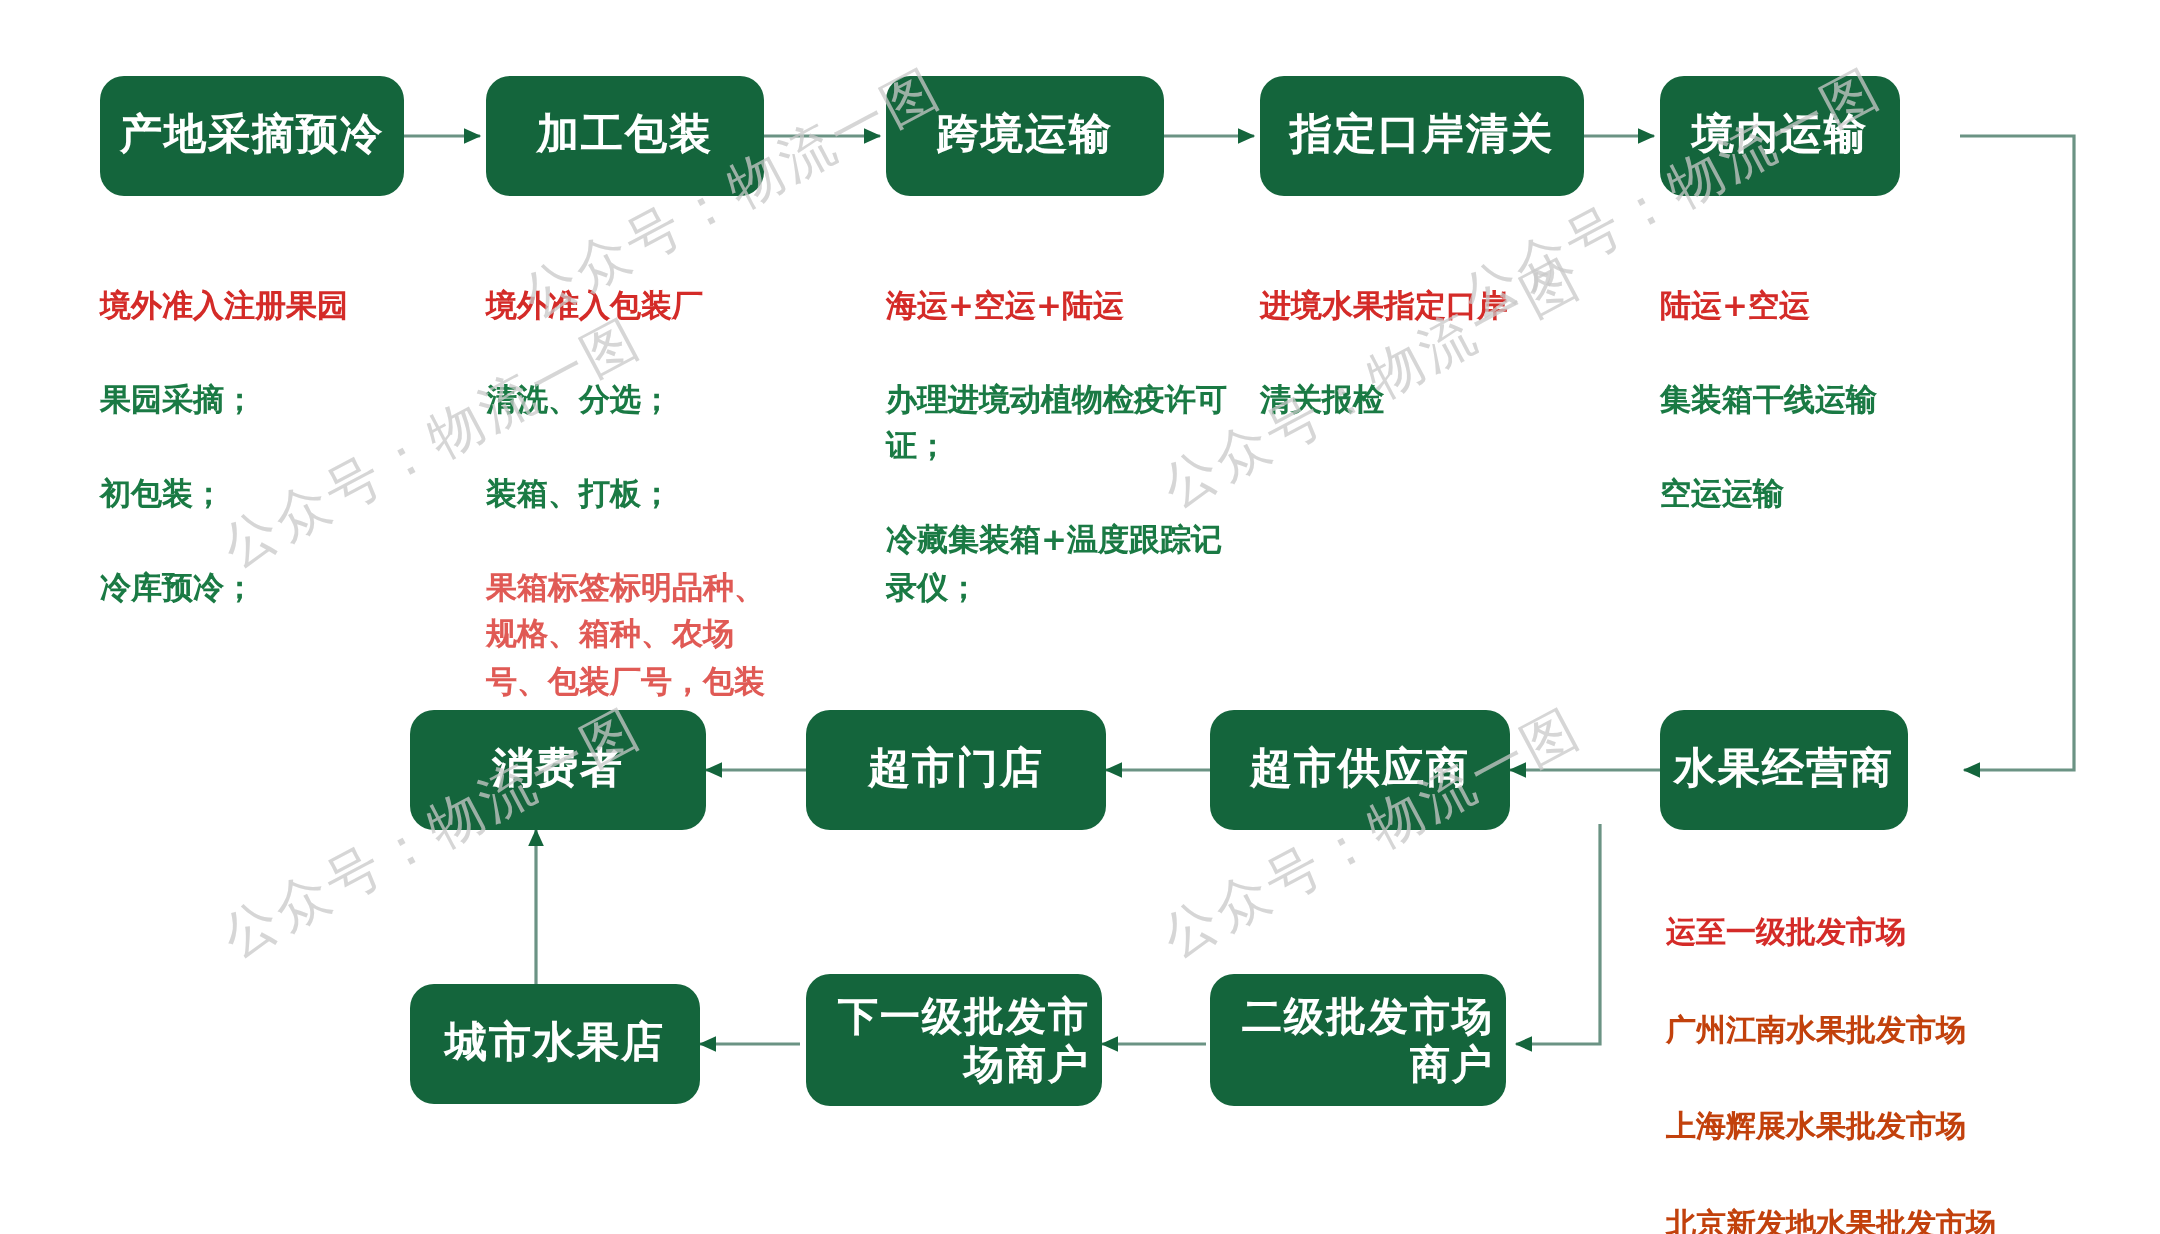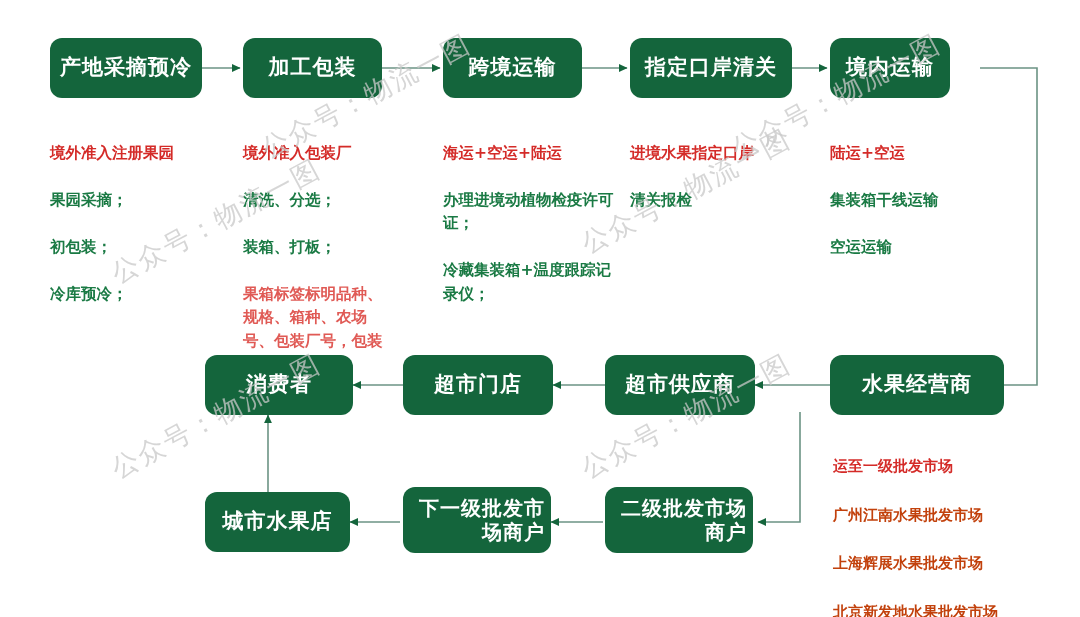--- a/index.html
+++ b/index.html
@@ -160,21 +160,21 @@
   </div>
 
   <div class="node" style="left:403px;top:355px;width:150px;height:60px;">
     <span>超市门店</span>
   </div>
 
   <div class="node" style="left:605px;top:355px;width:150px;height:60px;">
     <span>超市供应商</span>
   </div>
 
-  <div class="node" style="left:830px;top:355px;width:174px;height:60px;">
+  <div class="node" style="left:830px;top:355px;width:124px;height:60px;">
     <span>水果经营商</span>
   </div>
 
   <div class="node" style="left:205px;top:492px;width:145px;height:60px;">
     <span>城市水果店</span>
   </div>
 
   <div class="node two-line" style="left:403px;top:487px;width:148px;height:66px;">
     <span>下一级批发市场商户</span>
   </div>

